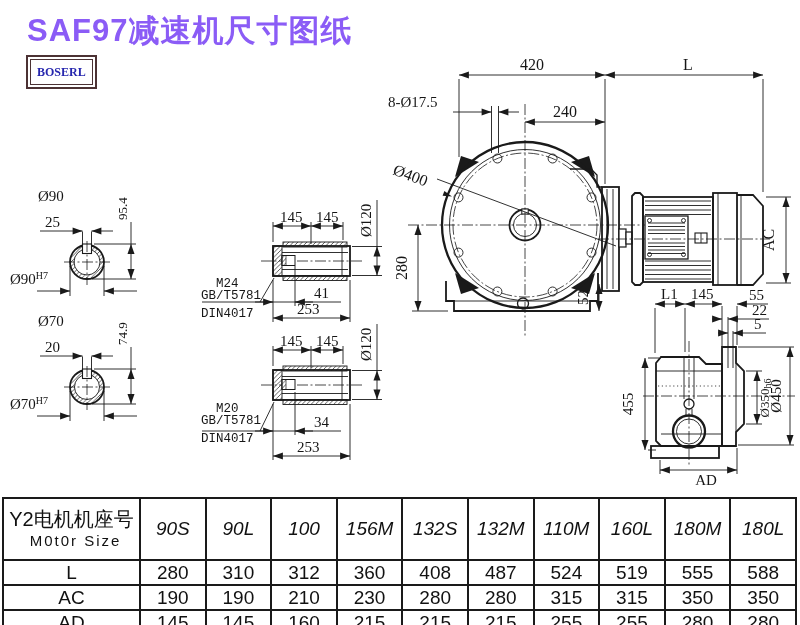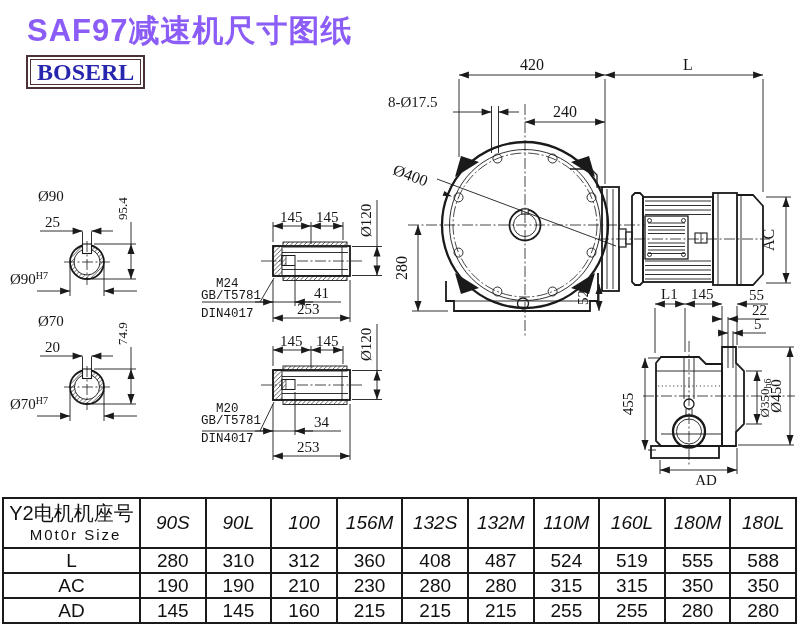--- a/index.html
+++ b/index.html
@@ -1,21 +1,21 @@
 <!DOCTYPE html>
 <html><head>
 <meta charset="utf-8">
 <style>
   html,body{margin:0;padding:0;background:#fff;}
   .page{position:relative;width:800px;height:625px;background:#fff;overflow:hidden;
         font-family:"Liberation Sans","DejaVu Sans",sans-serif;color:#161616;}
   .title{position:absolute;left:27px;top:10px;font-size:31px;font-weight:bold;
          letter-spacing:1px;color:#8b5cf6;white-space:nowrap;}
   .logo{position:absolute;left:30px;top:59px;display:inline-block;
-        font-family:"Liberation Serif","DejaVu Serif",serif;font-size:24px;font-weight:600;
+        font-family:"Liberation Serif","DejaVu Serif",serif;font-size:12px;font-weight:600;
         color:#2626ae;border:1px solid #4c3234;outline:2px solid #4c3234;outline-offset:2px;
         padding:0 6px;line-height:24px;background:#fff;}
   svg.draw{position:absolute;left:0;top:0;}
   
   .thin{stroke:#1a1a1a;stroke-width:0.9;fill:none;}
   .med{stroke:#1a1a1a;stroke-width:1.3;fill:none;}
   .out{stroke:#1a1a1a;stroke-width:1.8;fill:none;}
   .outb{stroke:#1a1a1a;stroke-width:2.3;fill:none;}
   .cen{stroke:#1a1a1a;stroke-width:0.8;fill:none;stroke-dasharray:11 2.5 2 2.5;}
   .dot{stroke:#1a1a1a;stroke-width:0.8;fill:none;stroke-dasharray:1.2 2.6;}
@@ -24,21 +24,21 @@
   text.dt16{font-size:16px;}
   text.mono{font-family:"Liberation Mono","DejaVu Sans Mono",monospace;font-size:12.5px;fill:#161616;}
   .mid{text-anchor:middle;}
   tspan.sup{font-size:10px;}
   
   table.dims{position:absolute;left:2px;top:497px;width:795px;border-collapse:collapse;
              table-layout:fixed;background:#fff;}
   table.dims th,table.dims td{border:2px solid #1a1a1a;text-align:center;vertical-align:middle;
              padding:0;font-weight:normal;color:#111;}
   table.dims col.c0{width:137px;}
-  tr.hrow{height:50px;}
+  tr.hrow{height:62px;}
   tr.drow{height:25px;}
   .hcn{font-size:20px;line-height:23px;}
   .hen{font-size:15px;letter-spacing:2px;line-height:19px;padding-left:8px;}
   .colhead{font-size:19px;font-style:italic;}
   .num{font-size:19px;}
   .rowlab{font-size:19px;}
 </style>
 </head>
 <body>
 

